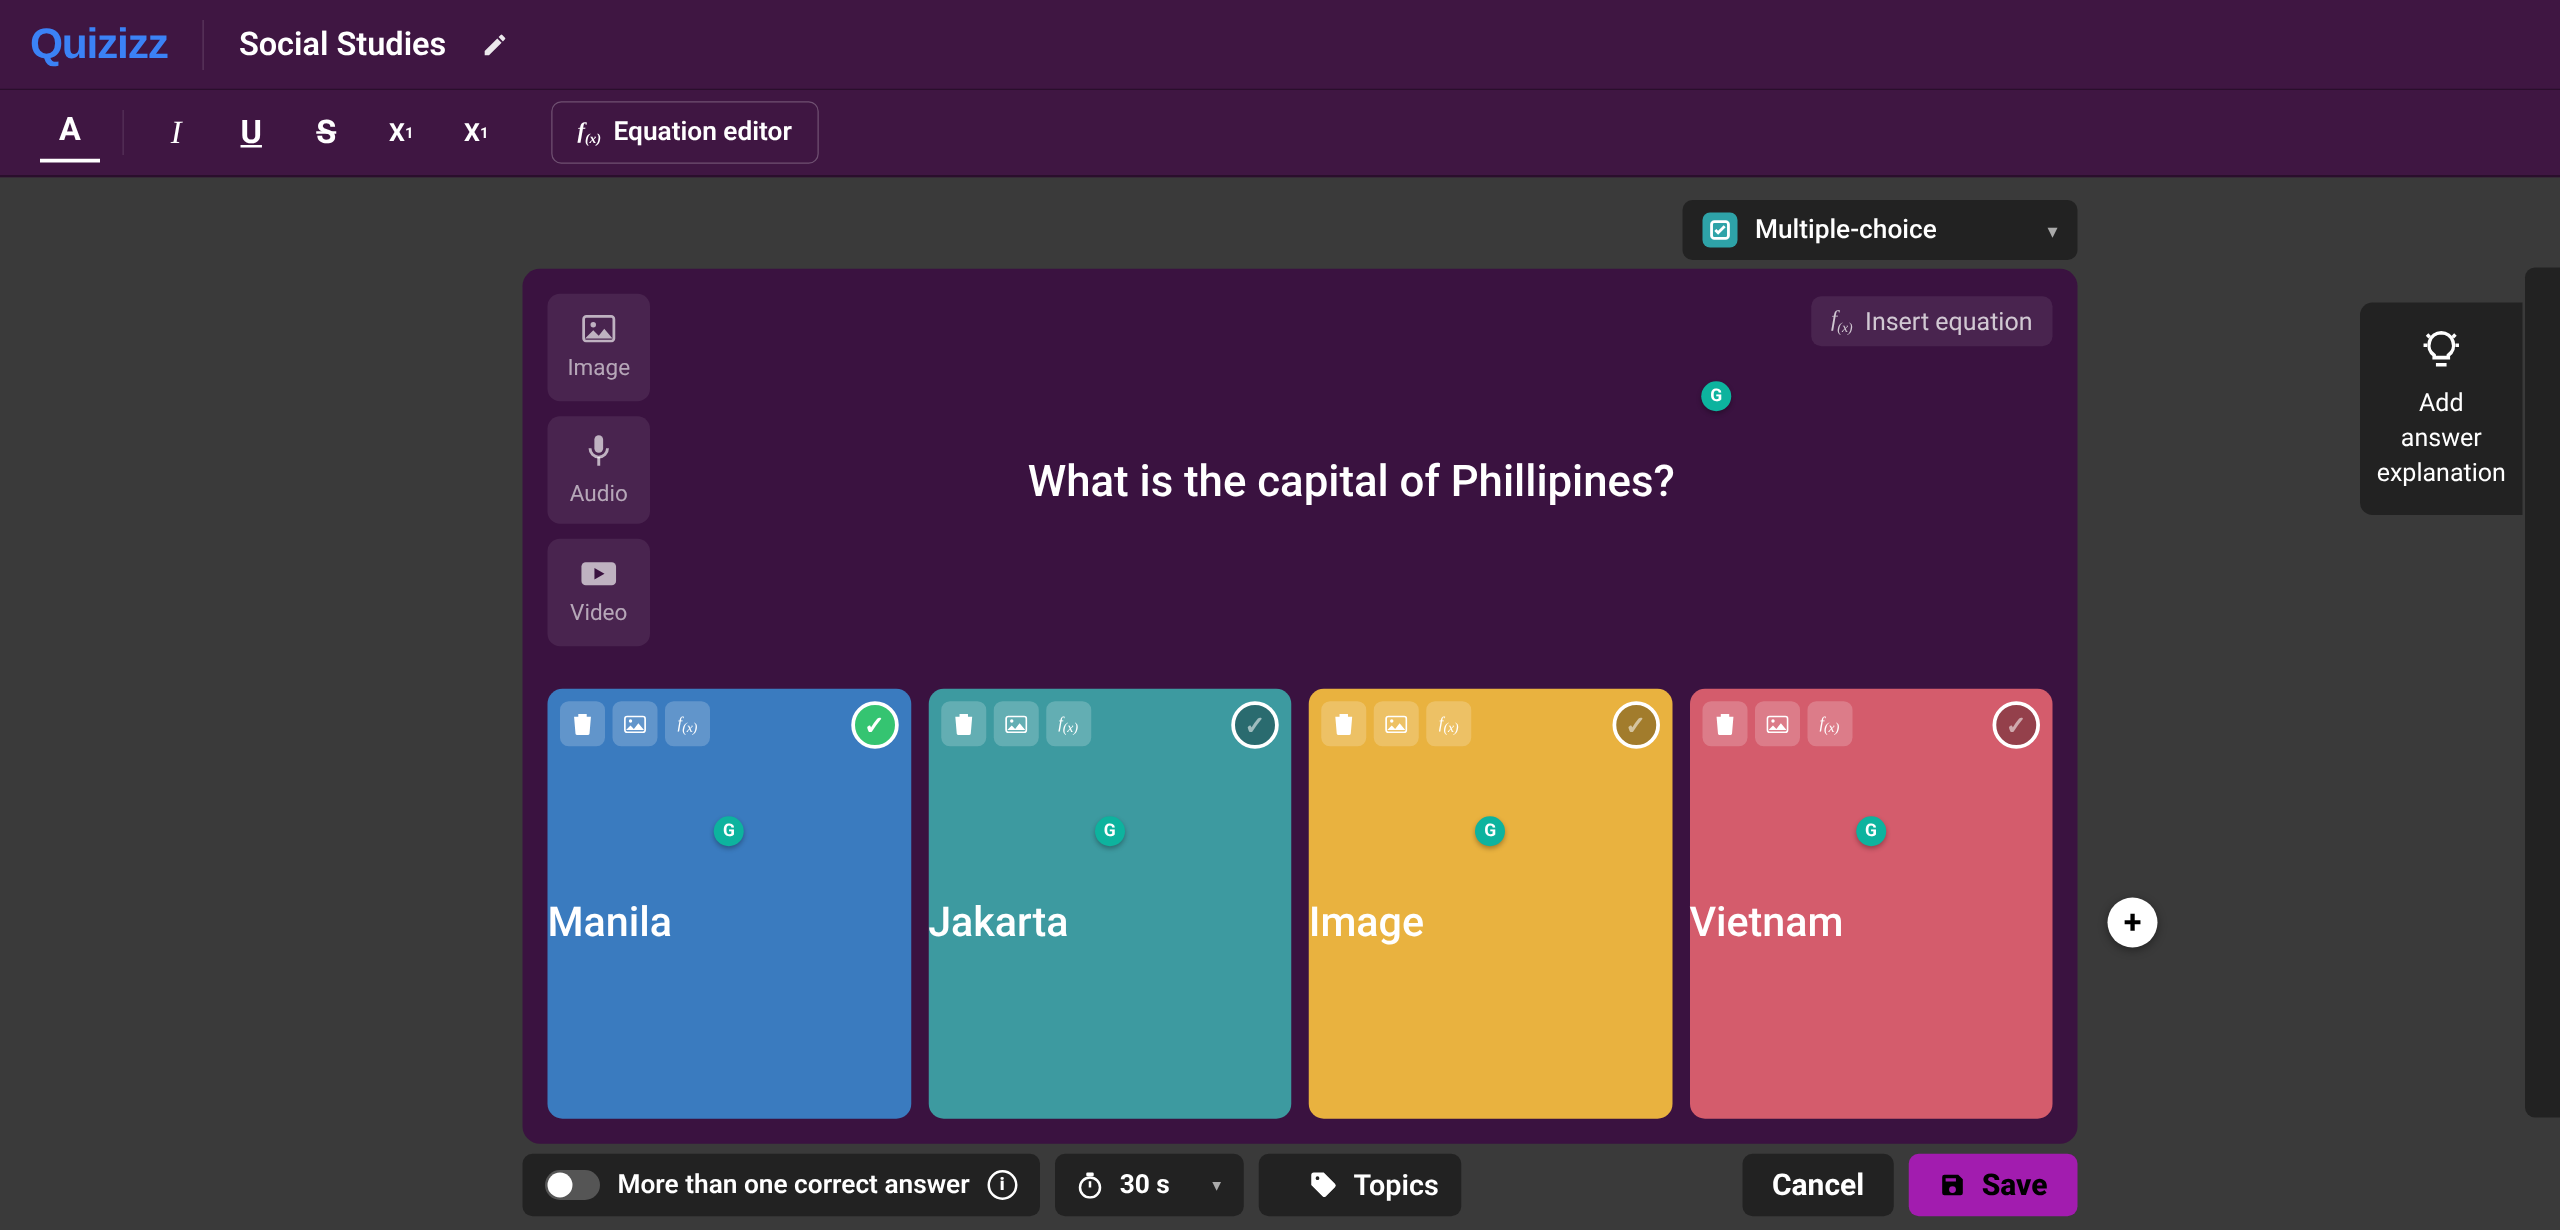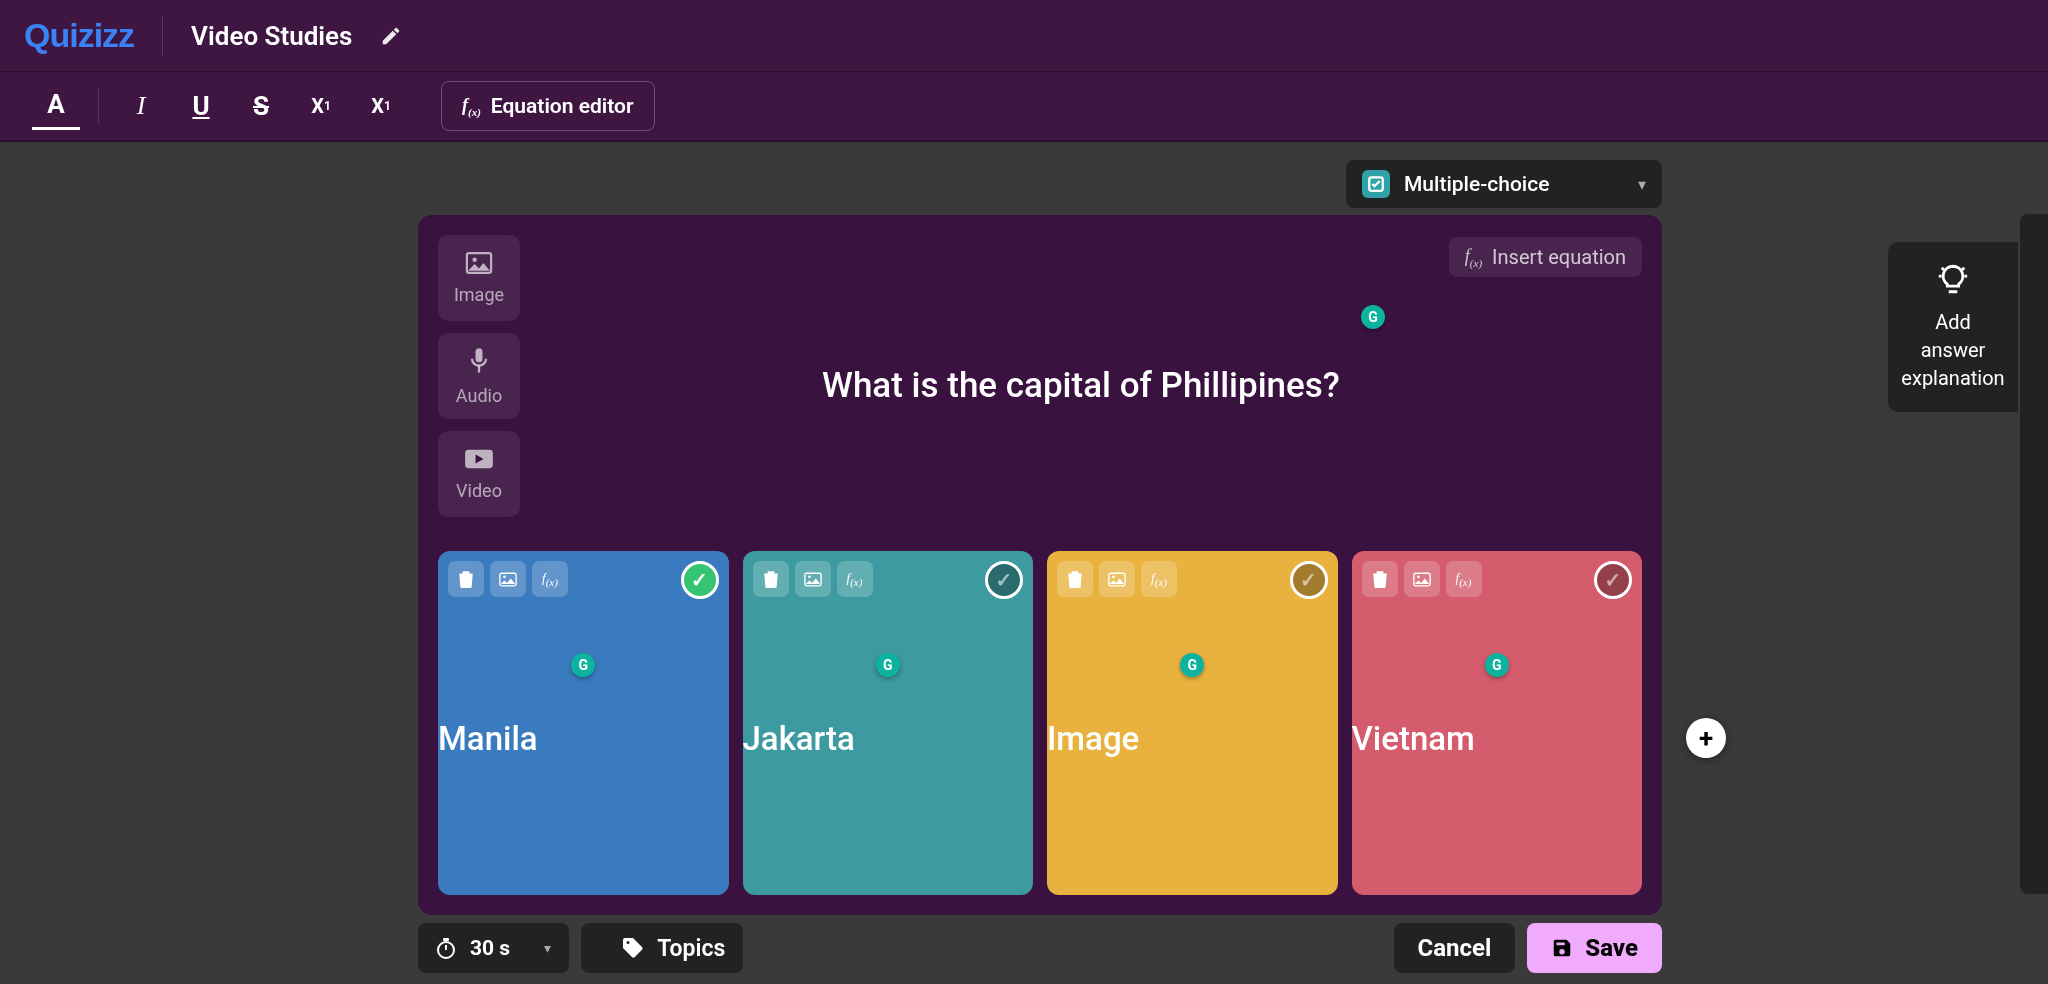--- a/index.html
+++ b/index.html
@@ -72,39 +72,39 @@
   .time-pill { cursor:pointer;}
   .stopwatch { font-size:20px;}
   .time-val { font-size:21px; font-weight:700;}
   .chev { font-size:14px; margin-left:20px; color:#aaa;}
   .topics-pill { cursor:pointer; gap:12px;padding-left:40px;}
   .tag-icon { font-size:22px;}
   .topics-lbl { font-size:23px; font-weight:600;}
 
   .spacer { flex:1;}
   .cancel-btn { background:#222; border-radius:8px; height:50px; padding:0 24px; display:flex; align-items:center; color:#fff; font-size:24px; font-weight:700; cursor:pointer;}
-  .save-btn { background:#f0abfc; border-radius:8px; height:50px; padding:0 24px; display:flex; align-items:center; gap:12px; color:#000; font-size:24px; font-weight:800; cursor:pointer;}
+  .save-btn { background:#a21caf; border-radius:8px; height:50px; padding:0 24px; display:flex; align-items:center; gap:12px; color:#000; font-size:24px; font-weight:800; cursor:pointer;}
   .save-icon { font-size:22px;}
 
   .side-panel { position:absolute; top:72px; right:0; width:28px; height:680px; background:#222; border-radius:8px 0 0 8px;}
   .explain-panel { position:absolute; top:100px; right:30px; width:130px; background:#222; border-radius:10px 0 0 10px; padding:20px 14px; display:flex; flex-direction:column; align-items:center; gap:12px; color:#fff;}
   .bulb { font-size:30px;}
   .explain-text { font-size:20px; text-align:center; line-height:1.4;}
 
   svg { display:block;}
 </style>
 </head>
 <body>
 
 <div class="app">
 
   <div class="header">
     <div class="logo">Quizizz</div>
     <div class="divider-v"></div>
-    <div class="title">Video Studies</div>
+    <div class="title">Social Studies</div>
     <div class="pencil-icon">
       <svg width="22" height="22" viewBox="0 0 24 24" fill="white">
           <path d="M3 17.25V21h3.75l11-11-3.75-3.75-11 11zM20.71 7.04a1 1 0 0 0 0-1.41l-2.34-2.34a1 1 0 0 0-1.41 0l-1.83 1.83 3.75 3.75 1.83-1.83z"></path>
         </svg>
     </div>
   </div>
 
   <div class="toolbar">
     <div class="fmt-btn active">A</div>
     <div style="width:1px;height:36px;background:rgba(255,255,255,0.12);margin:0 6px;"></div>
@@ -278,20 +278,27 @@
           <div class="g-badge g-ans">G</div>
           <div class="answer-text">Vietnam</div>
         </div>
 
       </div>
     </div>
 
     <div class="add-answer">+</div>
 
     <div class="bottom-bar">
+      <div class="pill">
+        <div class="toggle">
+            <div class="toggle-knob"></div>
+          </div>
+        <div class="mcq-label">More than one correct answer</div>
+        <div class="info-icon">i</div>
+      </div>
       <div class="pill time-pill">
         <span class="stopwatch">
           <svg width="20" height="22" viewBox="0 0 20 22" fill="white">
               <circle cx="10" cy="13" r="8" fill="none" stroke="white" stroke-width="2"></circle>
               <line x1="10" y1="13" x2="10" y2="8" stroke="white" stroke-width="2"></line>
               <rect x="7" y="1" width="6" height="3" rx="1"></rect>
             </svg>
         </span>
         <span class="time-val">30 s</span>
         <span class="chev">▾</span>

